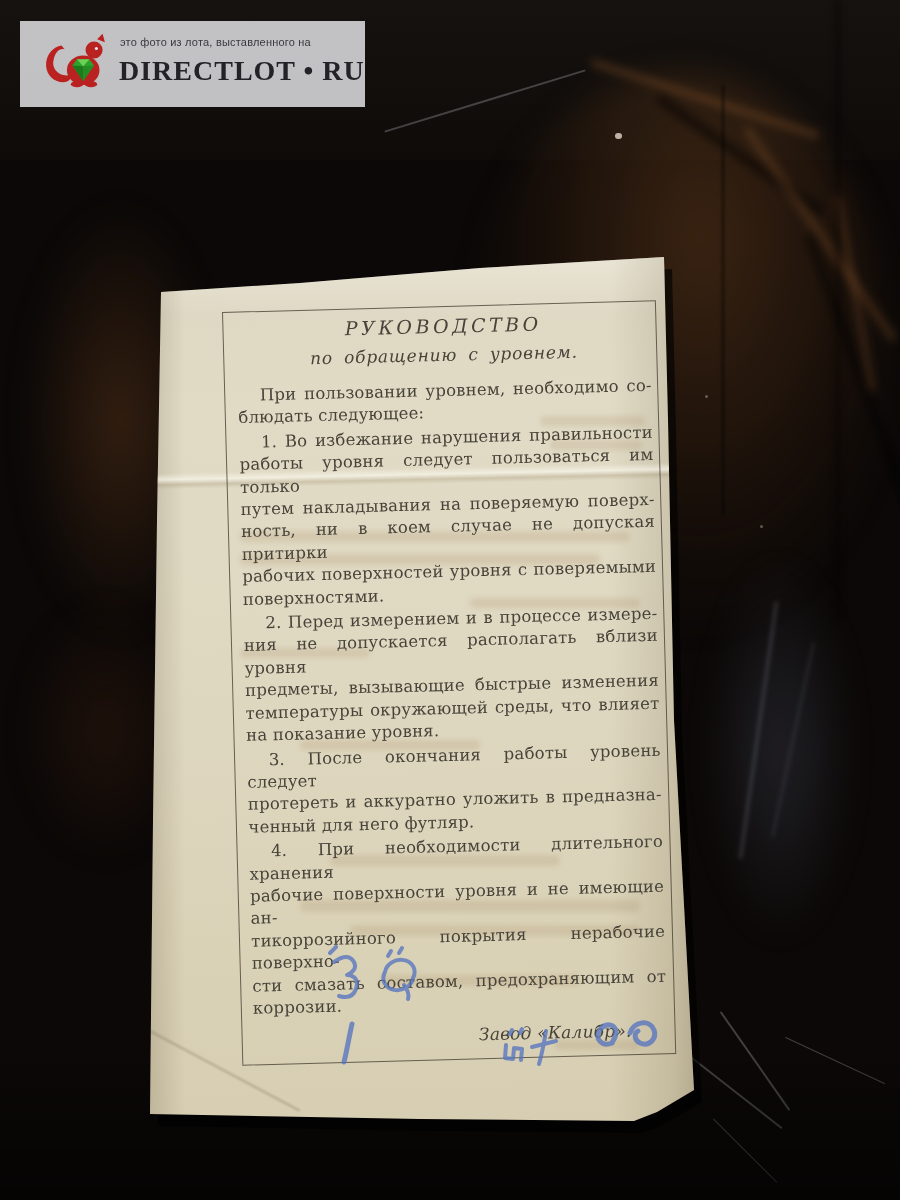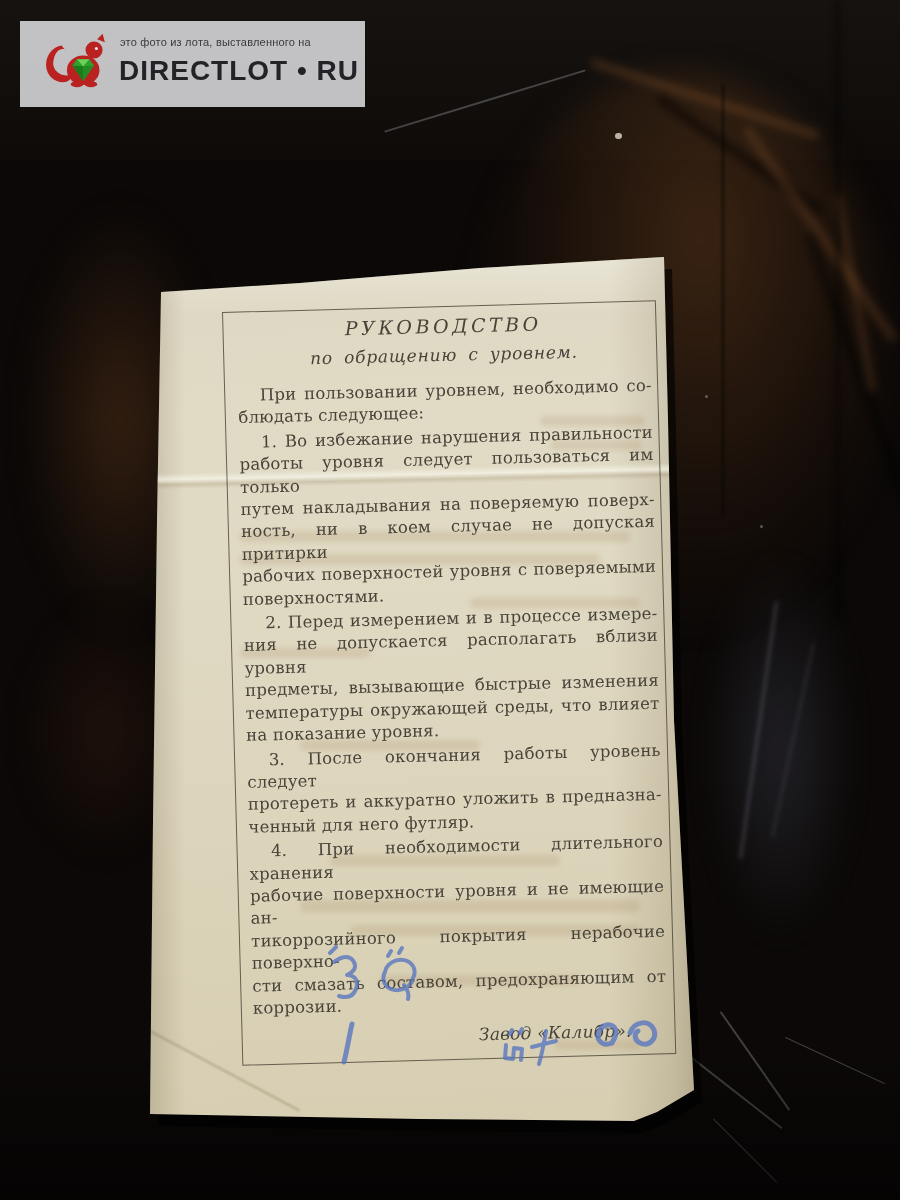--- a/index.html
+++ b/index.html
@@ -52,21 +52,21 @@
   .tl{text-align:left;}
   .tl.just{text-align:justify;text-align-last:justify;}
   .tl.ind{text-indent:22px;}
   .doc-sign{margin-top:9px;text-align:right;padding-right:36px;font-style:italic;
     font-size:17px;}
   
   .wm{left:20px;top:21px;width:345px;height:86px;background:rgba(203,203,207,.95);
     font-family:"Liberation Sans",sans-serif;}
   .wm-tag{left:100px;top:15px;font-size:11px;color:#3a3a3e;letter-spacing:.2px;}
   .wm-brand{left:99px;top:34px;font-size:28px;font-weight:bold;color:#232327;
-    letter-spacing:1px;}
+    letter-spacing:1px;font-family:Liberation Serif, serif;}
 </style>
 </head>
 <body>
 
 <div class="abs bg-top"></div>
 <div class="abs patch" style="left:470px;top:70px;width:420px;height:560px;
      background:radial-gradient(ellipse at 55% 30%,rgba(96,58,28,.55),rgba(45,26,13,.25) 55%,rgba(0,0,0,0) 75%);"></div>
 <div class="abs patch" style="left:20px;top:200px;width:200px;height:440px;
      background:radial-gradient(ellipse,rgba(92,54,26,.5),rgba(0,0,0,0) 70%);"></div>
 <div class="abs patch" style="left:20px;top:600px;width:170px;height:260px;

